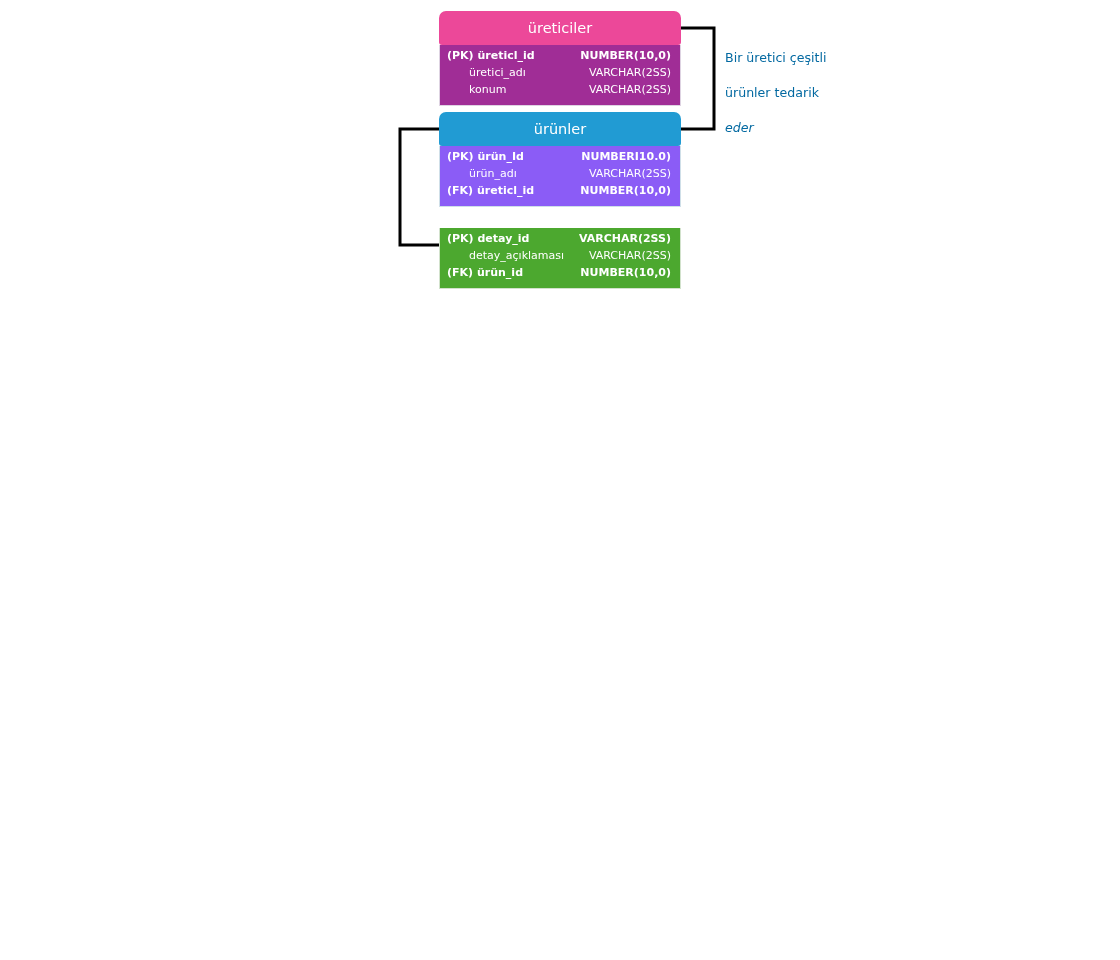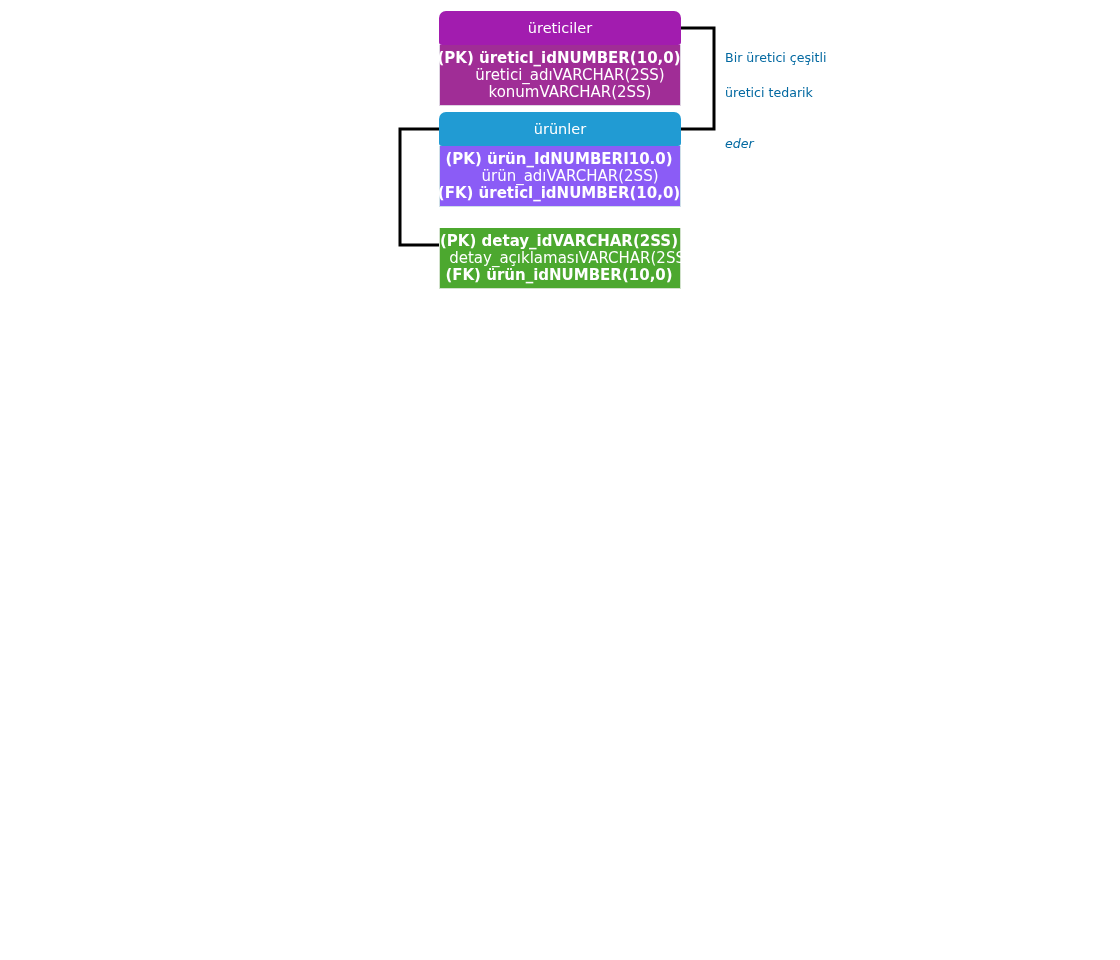--- a/index.html
+++ b/index.html
@@ -52,45 +52,45 @@
   }
   .entity-body {
     box-sizing: border-box;
     border: 1px solid #d9d1e0;
     border-top: none;
     padding: 4px 0 5px 0;
   }
   .field-row {
     display: flex;
     align-items: baseline;
-    justify-content: center;
+    justify-content: space-between;
     height: 17px;
     padding: 0 9px 0 7px;
     color: #ffffff;
-    font-size: 15px;
+    font-size: 11px;
     white-space: nowrap;
   }
   .field-name {
     text-align: left;
     flex: 0 0 auto;
   }
   .field-type {
     text-align: right;
     flex: 0 0 auto;
   }
   .field-row.key .field-name,
   .field-row.key .field-type {
     font-weight: bold;
   }
   .field-row.nonkey .field-name {
     padding-left: 22px;
   }
 
   
-  .entity.purple .entity-header { background: #a21caf; }
+  .entity.purple .entity-header { background: #ec4899; }
   .entity.purple .entity-body   { background: #a02d96; border-color: #ded3e2; }
   .entity.blue   .entity-header { background: #219bd3; }
   .entity.blue   .entity-body   { background: #8b5cf6; border-color: #cfdfe8; }
   .entity.green  .entity-header { background: #4ca82f; }
   .entity.green  .entity-body   { background: #4ca82f; border-color: #d2e2cc; }
 
   
   #entity-ureticiler      { left: 439px; top: 11px;  }
   #entity-urunler         { left: 439px; top: 112px; }
   #entity-urun-detaylari  { left: 439px; top: 228px; }
@@ -108,21 +108,21 @@
     top: 31px;
     text-align: left;
     width: 180px;
   }
   #annotation-left {
     left: 230px;
     top: 159px;
     text-align: right;
     width: 165px;
   }
-  .annotation .italic-line { font-style: italic; margin-top: 16px; }
+  .annotation .italic-line { font-style: italic; }
 </style>
 </head>
 <body>
 
 <div id="diagram-canvas">
 
   <svg id="connectors" width="1120" height="960" viewBox="0 0 1120 960" xmlns="http://www.w3.org/2000/svg">
 
     <path d="M 681 28 L 714 28 L 714 129 L 681 129" fill="none" stroke="#000000" stroke-width="3"></path>
 
@@ -177,18 +177,18 @@
       </div>
       <div class="field-row key">
         <span class="field-name"><span>(FK)</span> <span>ürün_id</span></span>
         <span class="field-type">NUMBER(10,0)</span>
       </div>
     </div>
   </div>
 
   <div class="annotation" id="annotation-right">
     <div>Bir üretici çeşitli</div>
-    <div>üretici tedarik</div>
+    <div>ürünler tedarik</div>
     <div class="italic-line">eder</div>
   </div>
 
 
 </div>
 
 </body></html>

